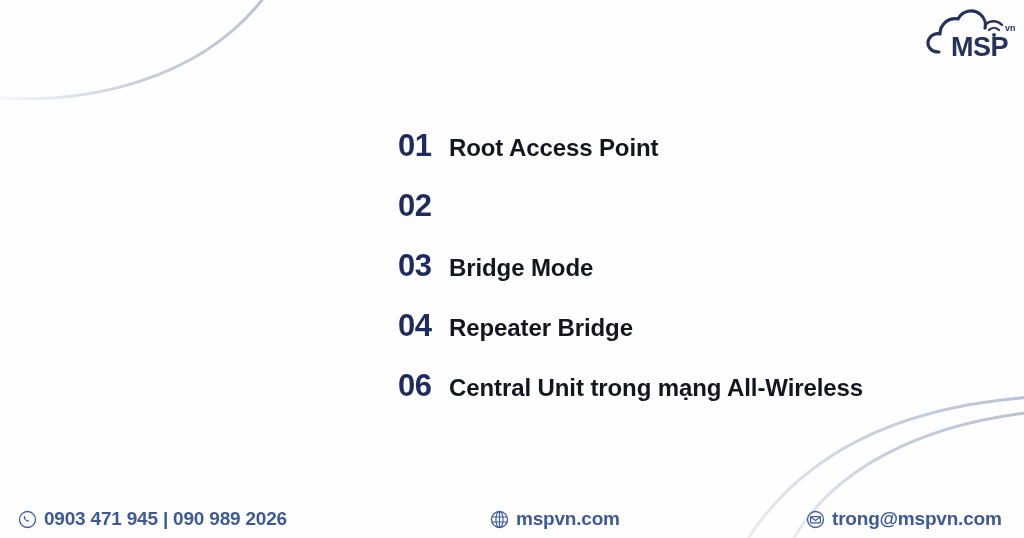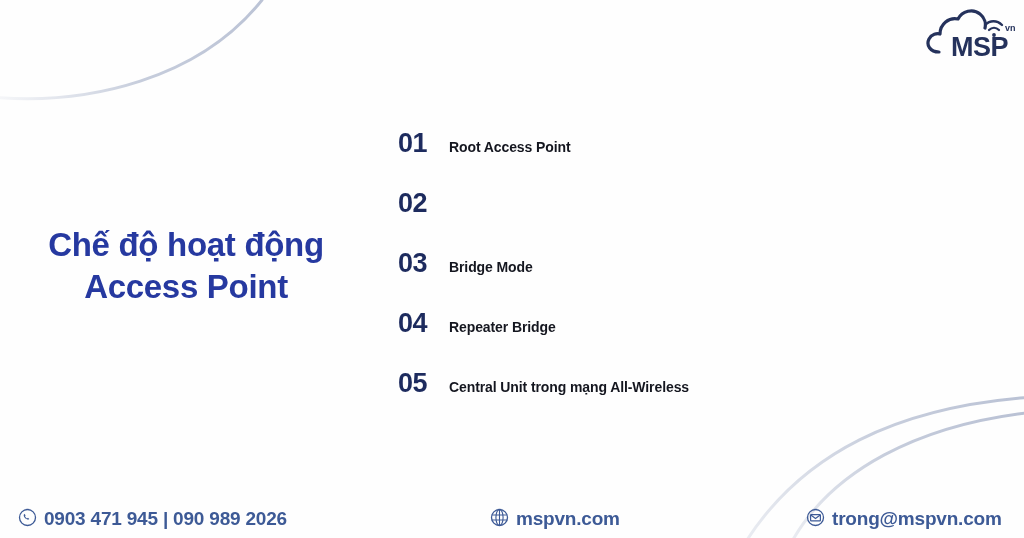--- a/index.html
+++ b/index.html
@@ -51,40 +51,41 @@
     position:absolute;
     left:398px; top:128px;
     width:580px;
   }
   .list-item {
     display:flex;
     align-items:baseline;
     height:60px;
   }
   .item-num {
-    font-size:27px;
+    font-size:31px;
     font-weight:bold;
     color:#1d2b5e;
     letter-spacing:-0.5px;
     margin-right:9px;
     min-width:42px;
   }
   .item-label {
-    font-size:14px;
+    font-size:24px;
     font-weight:bold;
     color:#14161f;
     letter-spacing:-0.1px;
     white-space:nowrap;
   }
 
   
   .footer-item {
     position:absolute;
     bottom:8px;
     display:flex;
+    align-items:center;
     gap:7px;
     color:#3d5a96;
     font-size:19px;
     font-weight:bold;
     letter-spacing:-0.2px;
     white-space:nowrap;
   }
   #footer-phone { left:18px; }
   #footer-web   { left:490px; }
   #footer-mail  { left:806px; }
@@ -122,43 +123,39 @@
     <path d="M14 48 C5 48 1 41 4 35 C6.5 30 12 29 15 30 C15 20 24 13 33 15 C37 7 48 4 55 10 C60 14 61 20 60 24" stroke="#25325c" stroke-width="3.2" fill="none" stroke-linecap="round" stroke-linejoin="round"></path>
     <g stroke="#25325c" fill="none" stroke-linecap="round">
       <path d="M60 21 C65 16 72 16 77 21" stroke-width="2.4"></path>
       <path d="M64 26 C67 23 71 23 74 26" stroke-width="2.2"></path>
       <circle cx="69" cy="31" r="1.9" fill="#25325c" stroke="none"></circle>
     </g>
     <text x="26" y="52" font-family="Liberation Sans, sans-serif" font-size="27" font-weight="bold" fill="#25325c" letter-spacing="-0.5">MSP</text>
     <text x="80" y="27" font-family="Liberation Sans, sans-serif" font-size="9" font-weight="bold" fill="#25325c">vn</text>
   </svg>
 
-  <div id="title-block">
-    <div class="title-line">Chế độ hoạt động</div>
-    <div class="title-line">Access Point</div>
-  </div>
 
   <div id="list">
     <div class="list-item">
       <span class="item-num">01</span>
       <span class="item-label">Root Access Point</span>
     </div>
     <div class="list-item">
       <span class="item-num">02</span>
     </div>
     <div class="list-item">
       <span class="item-num">03</span>
       <span class="item-label">Bridge Mode</span>
     </div>
     <div class="list-item">
       <span class="item-num">04</span>
       <span class="item-label">Repeater Bridge</span>
     </div>
     <div class="list-item">
-      <span class="item-num">05</span>
+      <span class="item-num">06</span>
       <span class="item-label">Central Unit trong mạng All-Wireless</span>
     </div>
   </div>
 
   <div class="footer-item" id="footer-phone">
     <svg class="f-icon" width="19" height="19" viewBox="0 0 19 19" xmlns="http://www.w3.org/2000/svg">
       <circle cx="9.5" cy="9.5" r="8" stroke="#3d5a96" stroke-width="1.3" fill="none"></circle>
       <path d="M6.3 5.8 C5.3 6.8 5.6 8.6 7 10.1 C8.4 11.6 10.3 12.1 11.3 11.1 L10 9.8 L8.9 10.4 C8.2 9.9 7.4 9.1 7 8.3 L7.6 7.2 Z" fill="#3d5a96"></path>
     </svg>
     <span>0903 471 945  | 090 989 2026</span>

